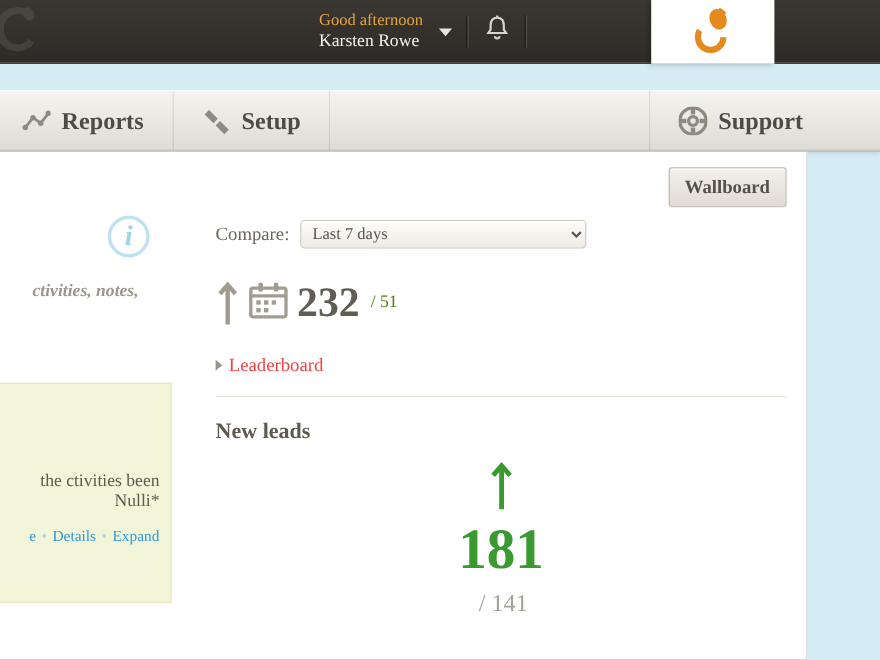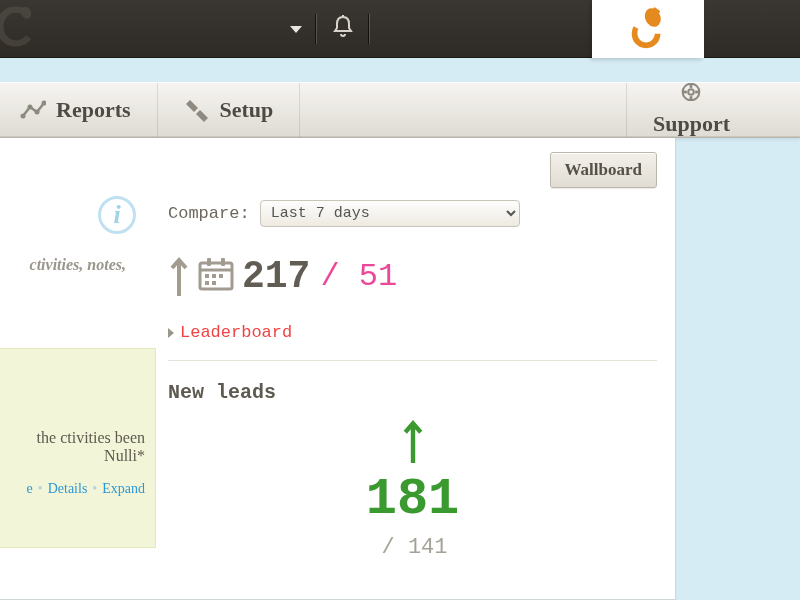--- a/index.html
+++ b/index.html
@@ -89,30 +89,29 @@
     height: 100%;
     border-right: 1px solid rgba(0,0,0,.1);
     cursor: pointer;
   }
   .navitem:first-child { padding-left: 12px; }
   .navitem.support {
     margin-left: auto;
     margin-right: 44px;
     border-right: none;
     border-left: 1px solid rgba(0,0,0,.1);
-    flex-direction: column;
   }
   .navitem svg { fill: #8e8a81; }
 
   
   .content {
     background: #ffffff;
     margin: 0;
     padding: 0;
-    width: 676px;
+    width: 734px;
     position: relative;
     border-right: 1px solid #cfd7da;
     border-bottom: 1px solid #cfd7da;
     height: 462px;
   }
   .toolbar {
     display: flex;
     justify-content: flex-end;
     padding: 14px 18px 10px 0;
   }
@@ -180,24 +179,23 @@
   .yellow-box .linkline {
     margin-top: 16px;
     text-align: right;
     font-size: 14px;
   }
   .yellow-box a { color: #2f98d4; text-decoration: none; }
   .yellow-box .dot { color: #b9d1e0; padding: 0 5px; }
 
   .main-panel {
     position: absolute;
-    left: 168px;
+    left: 196px;
     top: 62px;
     right: 18px;
-    font-family: Liberation Mono, monospace;
   }
   .compare-row {
     display: flex;
     align-items: center;
     gap: 10px;
     color: #6d675c;
     font-size: 17px;
   }
   .compare-select {
     flex: 1;
@@ -229,22 +227,22 @@
   }
   .arrow-up svg { stroke: #a19b90; fill: none; stroke-width: 4; }
   .arrow-up.green svg { stroke: #3a9a2f; }
   .stat-icon svg { fill: #a19b90; }
   .stat-val {
     font-size: 38px;
     font-weight: 700;
     color: #625d54;
   }
   .stat-sub {
-    font-size: 32px;
-    color: #ec4899;
+    font-size: 16px;
+    color: #4d7c0f;
     margin-left: 2px;
   }
 
   .leaderboard-line {
     margin-top: 24px;
     font-size: 17px;
     color: #ef4444;
     display: flex;
     align-items: center;
     gap: 6px;
@@ -291,20 +289,24 @@
 
 <div class="topbar">
   <div class="corner-logo">
     <svg viewBox="0 0 48 48" width="60" height="60">
       <path d="M24 6c6 0 10 3 12 6l-4 3c-2-3-5-4-8-4-6 0-10 5-10 11s4 11 10 11c3 0 6-1 8-4l4 3c-2 3-6 6-12 6-10 0-16-8-16-16S14 6 24 6z" fill="#6a655c"></path>
       <ellipse cx="32" cy="11" rx="4" ry="5" fill="#6a655c" transform="rotate(-25 32 11)"></ellipse>
     </svg>
   </div>
 
   <div class="user-block">
+    <div class="user-text">
+      <div class="greeting">Good afternoon</div>
+      <div class="username">Karsten Rowe</div>
+    </div>
     <div class="chevron"></div>
   </div>
 
   <div class="vsep"></div>
 
   <div class="bell">
     <svg width="24" height="26" viewBox="0 0 24 26" fill="none" stroke-width="2">
       <path d="M12 3c-4 0-6 3-6 7v4l-2 3h16l-2-3v-4c0-4-2-7-6-7z"></path>
       <path d="M10 20c0 1.2 .9 2 2 2s2-.8 2-2"></path>
       <line x1="12" y1="1" x2="12" y2="3"></line>
@@ -394,21 +396,21 @@
             <line x1="2" y1="13" x2="34" y2="13" stroke="#a19b90" stroke-width="3"></line>
             <rect x="9" y="1" width="4" height="8" rx="1"></rect>
               <rect x="23" y="1" width="4" height="8" rx="1"></rect>
             <rect x="7" y="17" width="4" height="4"></rect>
               <rect x="14" y="17" width="4" height="4"></rect>
               <rect x="21" y="17" width="4" height="4"></rect>
             <rect x="7" y="24" width="4" height="4"></rect>
               <rect x="14" y="24" width="4" height="4"></rect>
           </svg>
         </span>
-        <span class="stat-val">217</span>
+        <span class="stat-val">232</span>
         <span class="stat-sub">/ <span>51</span></span>
       </div>
 
     </div>
 
     <div class="leaderboard-line">
       <span class="tri-right"></span>
       <span>Leaderboard</span>
     </div>
 

